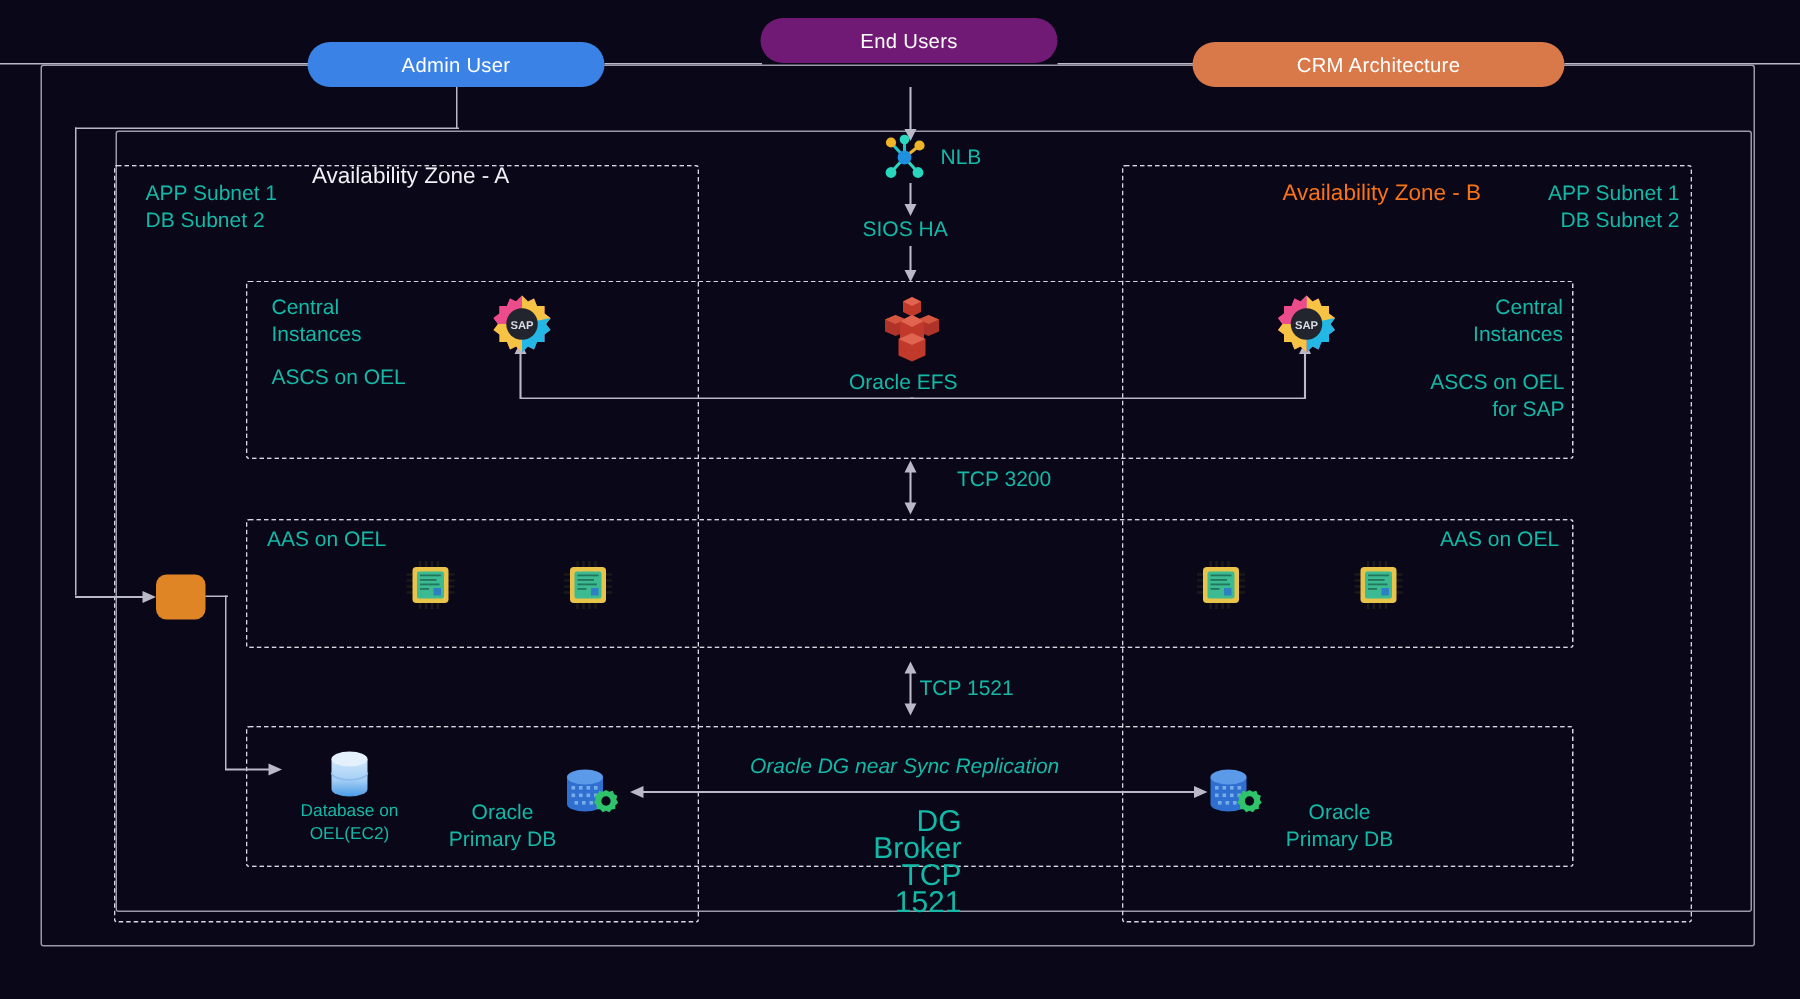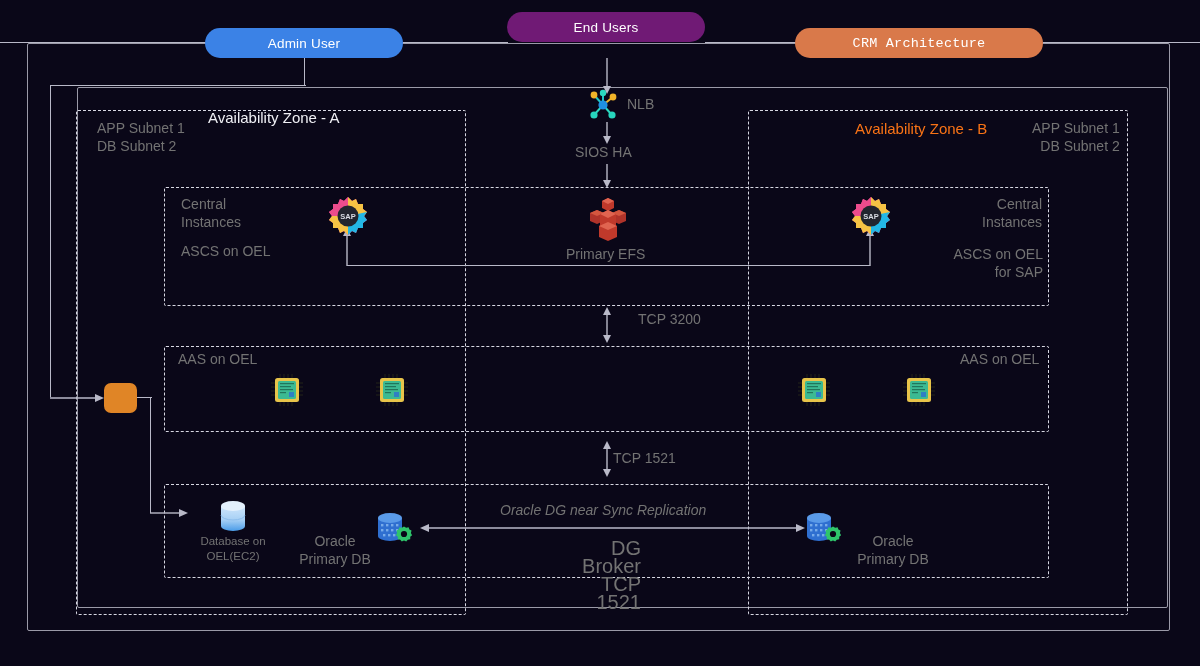--- a/index.html
+++ b/index.html
@@ -23,21 +23,21 @@
     border-radius: 15px;
     display: flex; align-items: center; justify-content: center;
     color: #ffffff;
     font-size: 13.5px;
     letter-spacing: .2px;
     white-space: nowrap;
     z-index: 6;
   }
   #pill-admin { left: 205px; top: 28px; width: 198px; background: #3b82e6; }
   #pill-end   { left: 507px; top: 12px; width: 198px; background: #701a75; }
-  #pill-crm   { left: 795px; top: 28px; width: 248px; background: #d9794a; font-family: Liberation Mono, monospace; }
+  #pill-crm   { left: 795px; top: 28px; width: 248px; background: #d9794a; }
 
   
   #outer-frame {
     left: 27px; top: 43px; width: 1143px; height: 588px;
     border: 1.4px solid #9b9aa8;
     border-radius: 2px;
   }
   #inner-frame {
     left: 77px; top: 87px; width: 1091px; height: 521px;
     border: 1.4px solid #9b9aa8;
@@ -50,21 +50,21 @@
     border-radius: 2px;
   }
   #az-a { left: 76px; top: 110px; width: 390px; height: 505px; }
   #az-b { left: 748px; top: 110px; width: 380px; height: 505px; }
 
   #row-central { left: 164px; top: 187px; width: 885px; height: 119px; }
   #row-aas     { left: 164px; top: 346px; width: 885px; height: 86px; }
   #row-db      { left: 164px; top: 484px; width: 885px; height: 94px; }
 
   
-  .lbl { position: absolute; color: #737373; white-space: pre-line; }
+  .lbl { position: absolute; color: #14b8a6; white-space: pre-line; }
   .t14 { font-size: 14px; line-height: 18px; }
 
   #az-a-title { left: 208px; top: 109px; font-size: 15px; color: #f0f0f5; }
   #az-b-title { left: 855px; top: 120px; font-size: 15px; color: #f97316; }
   #subnet-a   { left: 97px;  top: 119px; }
   #subnet-b   { left: 1032px; top: 119px; text-align: right; }
 
   #ci-a-title { left: 181px; top: 195px; }
   #ci-a-sub   { left: 181px; top: 242px; }
   #ci-b-title { left: 962px; top: 195px; text-align: right; width: 80px;}
@@ -198,21 +198,21 @@
       <polygon points="12,14 19,17 19,25 12,28 5,25 5,17" fill="#b0332a"></polygon>
       <polygon points="12,14 19,17 12,20 5,17" fill="#d4563f"></polygon>
       <polygon points="34,14 41,17 41,25 34,28 27,25 27,17" fill="#b0332a"></polygon>
       <polygon points="34,14 41,17 34,20 27,17" fill="#d4563f"></polygon>
       <polygon points="23,14 31,18 31,30 23,34 15,30 15,18" fill="#c0392b"></polygon>
       <polygon points="23,14 31,18 23,22 15,18" fill="#e06450"></polygon>
       <polygon points="23,26 32,30 32,41 23,45 14,41 14,30" fill="#c0392b"></polygon>
       <polygon points="23,26 32,30 23,34 14,30" fill="#e06450"></polygon>
     </svg>
   </div>
-  <div class="lbl" id="lbl-efs">Primary EFS</div>
+  <div class="lbl" id="lbl-efs">Oracle EFS</div>
 
   <div class="ln lnh abs" style="left:347px; top:265px; width:262px;"></div>
   <div class="ln lnh abs" style="left:607px; top:265px; width:263px;"></div>
   <div class="abs" style="left:341px; top:228px; width:12px; height:38px;">
     <svg width="12" height="38" viewBox="0 0 12 38">
       <line x1="6" y1="38" x2="6" y2="7" stroke="#b9b9c8" stroke-width="1.4"></line>
       <path d="M6 0 L2 8 L10 8 Z" fill="#b9b9c8"></path>
     </svg>
   </div>
   <div class="abs" style="left:864px; top:228px; width:12px; height:38px;">

